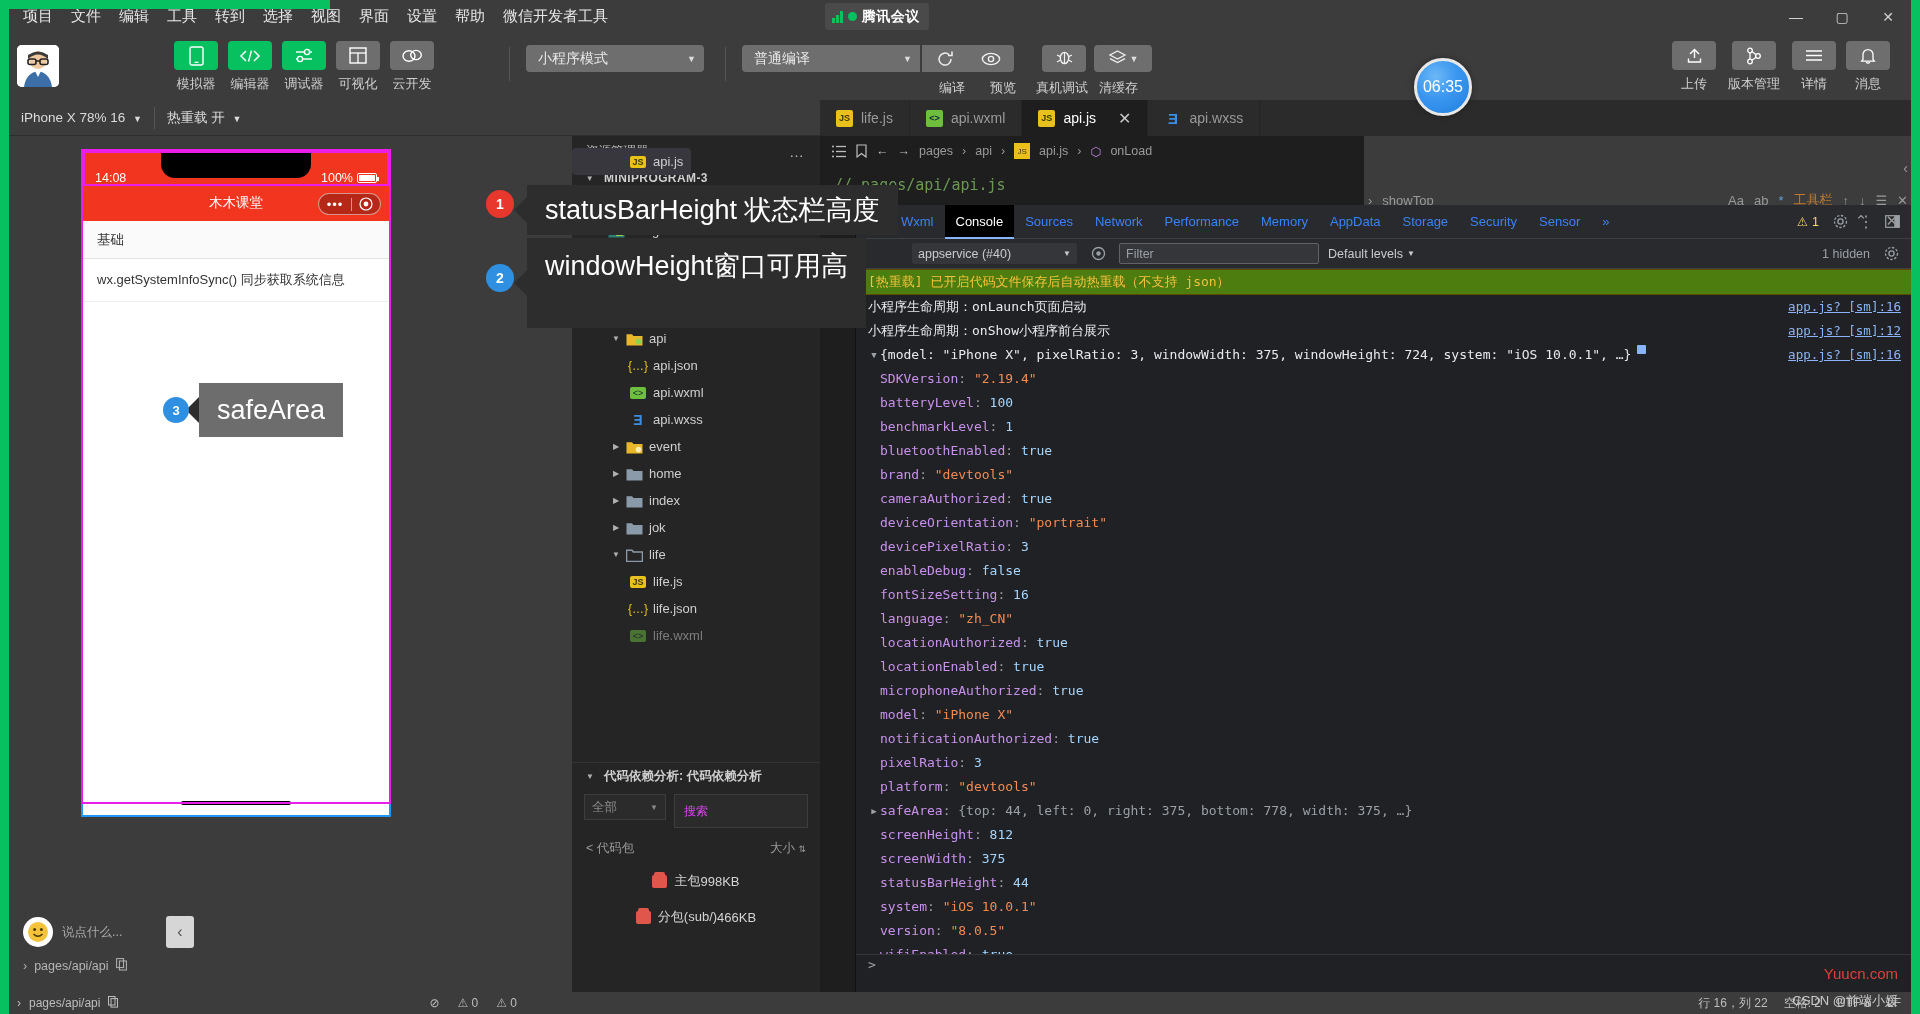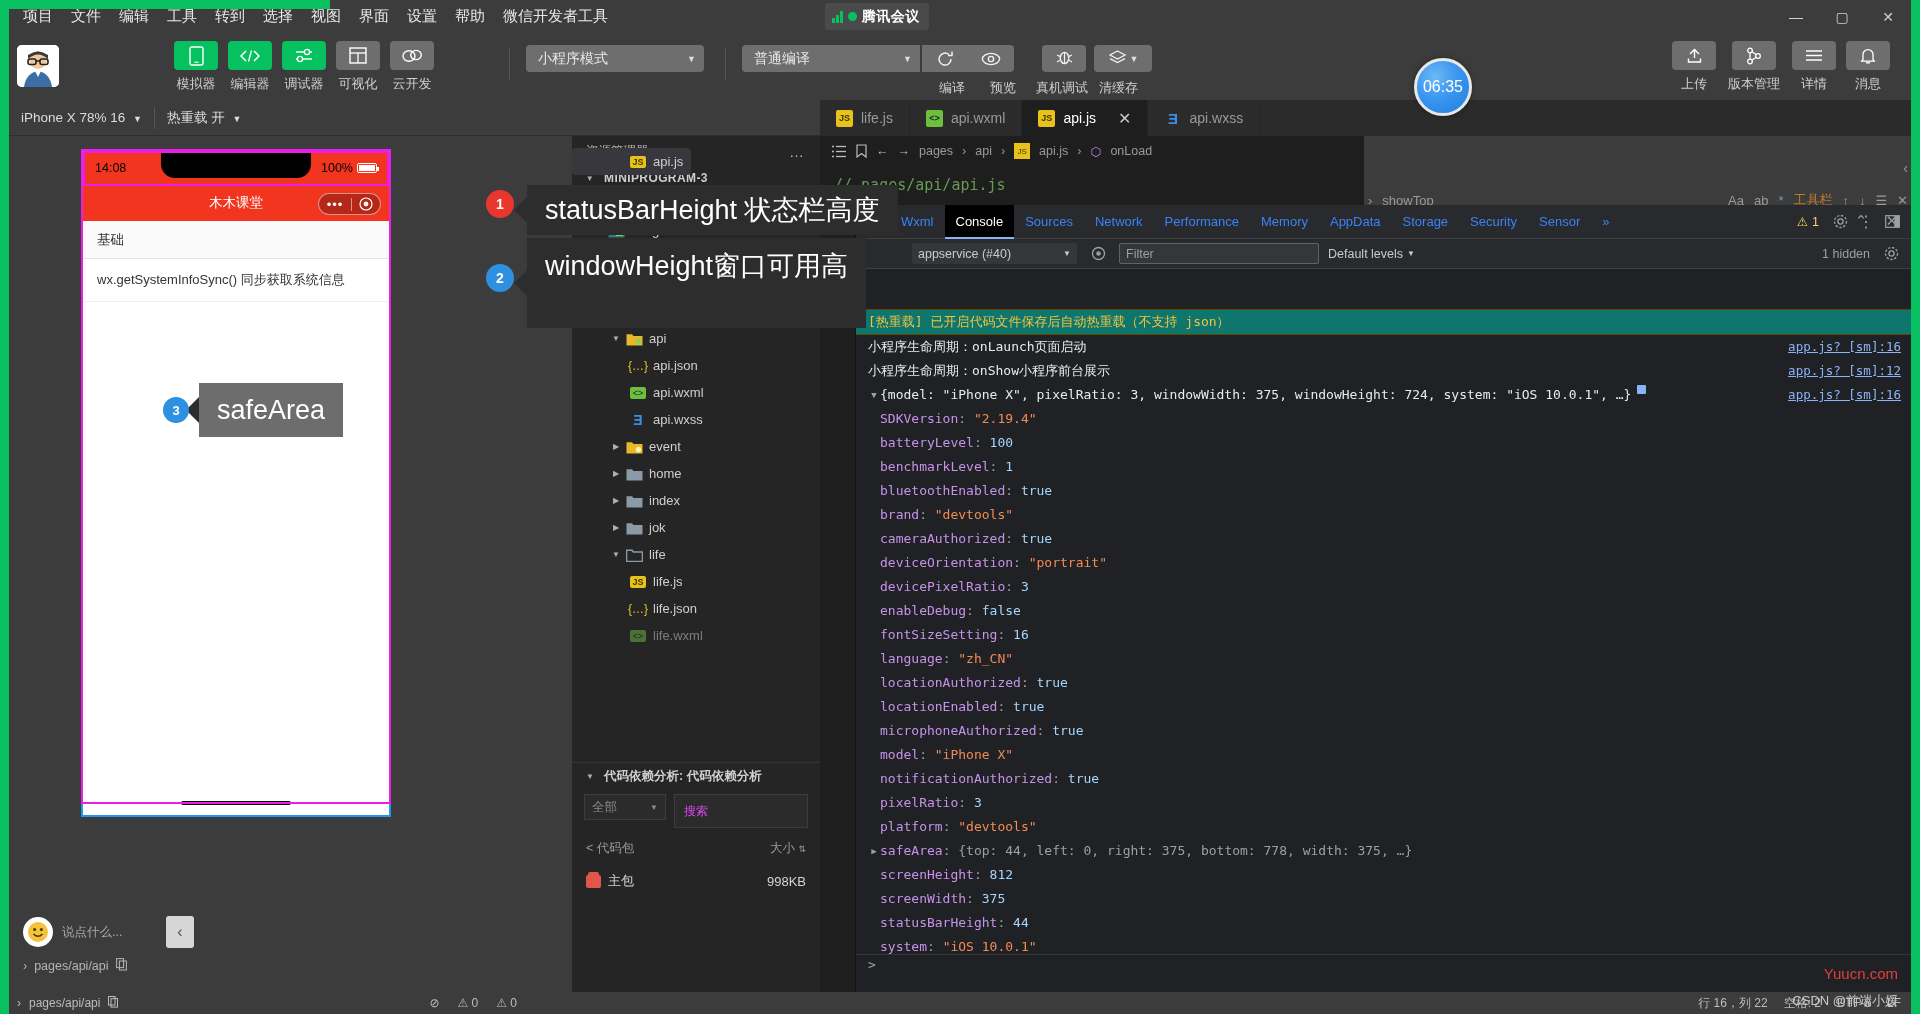--- a/index.html
+++ b/index.html
@@ -115,21 +115,21 @@
   
   .simwrap { position:absolute; left:9px; top:136px; width:460px; height:840px; background:#3c3c3c; z-index:10;}
   .phone {
     position:absolute; left:72px; top:13px; width:310px; height:668px;
     border:2px solid #2196f3; background:#fff; overflow:hidden;
   }
   .magenta { position:absolute; left:72px; top:13px; width:310px; height:655px; border:2px solid #e91ee9; pointer-events:none; z-index:14;}
   .magenta2 { position:absolute; left:74px; top:15px; width:306px; height:35px; border:2px solid #e91ee9; pointer-events:none; z-index:15;}
   .statbar {
     position:absolute; left:0; top:0; width:306px; height:34px; background:#f2351e;
-    display:flex; align-items:center; justify-content:space-between; color:#000000; font-size:12.5px; padding:0 12px;
+    display:flex; align-items:flex-end; justify-content:space-between; color:#ffffff; font-size:12.5px; padding:0 12px;
   }
   .notch { position:absolute; left:50%; transform:translateX(-50%); top:0; width:150px; height:27px; background:#000; border-radius:0 0 14px 14px;}
   .battwrap{display:flex;align-items:center;gap:4px;}
   .batt { width:20px; height:10px; border:1px solid #fff; border-radius:2px; position:relative;}
   .batt:after{content:"";position:absolute;right:-3px;top:2.5px;width:2px;height:4px;background:#fff;}
   .batt i{position:absolute;left:1px;top:1px;bottom:1px;right:1px;background:#fff;display:block;}
   .navbar {
     position:absolute; left:0; top:34px; width:306px; height:36px; background:#f2351e;
     display:flex; align-items:center; justify-content:center; color:#fff; font-size:13.5px;
   }
@@ -159,21 +159,21 @@
   .tnode.sel { background:#37373d;}
   .tw { width:16px; display:flex; align-items:center; justify-content:center; font-size:8px; color:#b0b0b0;}
   .ticon { width:20px; display:flex; align-items:center; justify-content:center; margin-right:5px;}
 
   .depsec { position:absolute; left:0; right:0; bottom:0; height:230px; background:#252526; border-top:1px solid #333;}
   .dephead { height:27px; display:flex; align-items:center; gap:6px; padding-left:10px; color:#cfcfcf; font-size:12.5px; font-weight:bold;}
   .depctl { display:flex; gap:8px; padding:4px 12px 0 12px;}
   .depsel { width:82px; height:26px; background:#2b2b2b; border:1px solid #3c3c3c; color:#8a8a8a; font-size:12.5px; display:flex; align-items:center; justify-content:space-between; padding:0 7px;}
   .depsearch { flex:1; height:26px; background:#2b2b2b; border:1px solid #3c3c3c; color:#d946ef; font-size:12px; display:flex; align-items:center; padding:16px 9px;}
   .depcols { display:flex; align-items:center; justify-content:space-between; padding:12px 14px 6px 14px; color:#9a9a9a; font-size:12.5px;}
-  .deprow { display:flex; align-items:center; justify-content:space-between; padding:9px 14px; color:#d4d4d4; font-size:13px;}
+  .deprow { display:flex; align-items:center; justify-content:center; padding:9px 14px; color:#d4d4d4; font-size:13px;}
   .deprow .nm { display:flex; align-items:center; gap:7px;}
   .pkgicon { width:15px; height:13px; background:#e0564a; border-radius:2px; position:relative;}
   .pkgicon:before{content:"";position:absolute;left:2px;top:-3px;width:11px;height:4px;background:#e0564a;border-radius:2px 2px 0 0;}
 
   
   .codearea { position:absolute; left:820px; top:136px; width:544px; bottom:22px; background:#1e1e1e; z-index:9;}
   .breadcrumb { height:30px; display:flex; align-items:center; gap:9px; padding:0 12px; color:#9a9a9a; font-size:12.5px;}
   .bc-ic { color:#bdbdbd; display:flex; align-items:center;}
   .codeline { padding:10px 14px 0 14px; font-family:"DejaVu Sans Mono", monospace; font-size:15px; color:#6a9955;}
   .codetabs { display:flex; gap:22px; padding:12px 16px 0 16px; color:#c8c8c8; font-size:13px;}
@@ -190,21 +190,21 @@
 
   .dt-filter { height:30px; display:flex; align-items:center; gap:9px; padding:0 8px; background:#292a2d; border-bottom:1px solid #3c4043;}
   .ctx { width:165px; height:21px; background:#35363a; color:#c9cbcf; font-size:12.5px; display:flex; align-items:center; justify-content:space-between; padding:0 6px; border-radius:2px;margin-left:48px;}
   .eyeb { width:24px; display:flex; align-items:center; justify-content:center; color:#9aa0a6;}
   .filtbox { width:200px; height:21px; background:#35363a; border:1px solid #5f6368; border-radius:2px; color:#9aa0a6; font-size:12.5px; display:flex; align-items:center; padding:0 6px;}
   .levels { color:#c9cbcf; font-size:12.5px; display:flex; align-items:center; gap:4px;}
   .hidden-n { margin-left:auto; color:#9aa0a6; font-size:12.5px;}
 
   .console { position:absolute; left:0; right:0; top:64px; bottom:18px; overflow:hidden; font-family:"DejaVu Sans Mono", monospace; font-size:13px;}
   .cline { display:flex; align-items:flex-start; padding:2px 0 2px 12px; position:relative; color:#e8eaed; line-height:20px;}
-  .cline.warnrow { background:#0f766e; border-top:1px solid #5c4a00; border-bottom:1px solid #5c4a00; color:#f3c33c;margin-top:40px;}
+  .cline.warnrow { background:#4d7c0f; border-top:1px solid #5c4a00; border-bottom:1px solid #5c4a00; color:#f3c33c;}
   .cline .src { position:absolute; right:10px; color:#8ab4f8; text-decoration:underline; font-size:12.5px;}
   .kv { color:#9aa0a6;}
   .kname { color:#c792ea;}
   .knum { color:#a5d6ff; }
   .kstr { color:#f28b54;}
   .kbool { color:#a5d6ff;}
   .arrw { width:12px; display:inline-block; color:#9aa0a6; font-size:9px; text-align:center;}
   .objline { padding-left:24px;}
   .prompt { position:absolute; left:0; right:0; bottom:0; height:20px; display:flex; align-items:center; padding-left:12px; color:#9aa0a6; background:#202124; border-top:1px solid #35363a;}
 
@@ -773,20 +773,27 @@
       <div class="depcols">
         <span>&lt; 代码包</span>
         <span><span>大小</span> <span style="font-size:9px">⇅</span></span>
       </div>
       <div class="deprow">
         <span class="nm">
             <span class="pkgicon"></span>
             <span>主包</span>
           </span>
         <span>998KB</span>
+      </div>
+      <div class="deprow">
+        <span class="nm">
+            <span class="pkgicon"></span>
+            <span>分包(sub/)</span>
+          </span>
+        <span>466KB</span>
       </div>
     </div>
   </div>
 
   <div class="codearea">
     <div class="breadcrumb">
       <span class="bc-ic">
         <svg width="15" height="13" viewBox="0 0 15 13">
             <line x1="4" y1="1.5" x2="14" y2="1.5" stroke="#bdbdbd" stroke-width="1.3"></line>
             <line x1="4" y1="6.5" x2="14" y2="6.5" stroke="#bdbdbd" stroke-width="1.3"></line>

